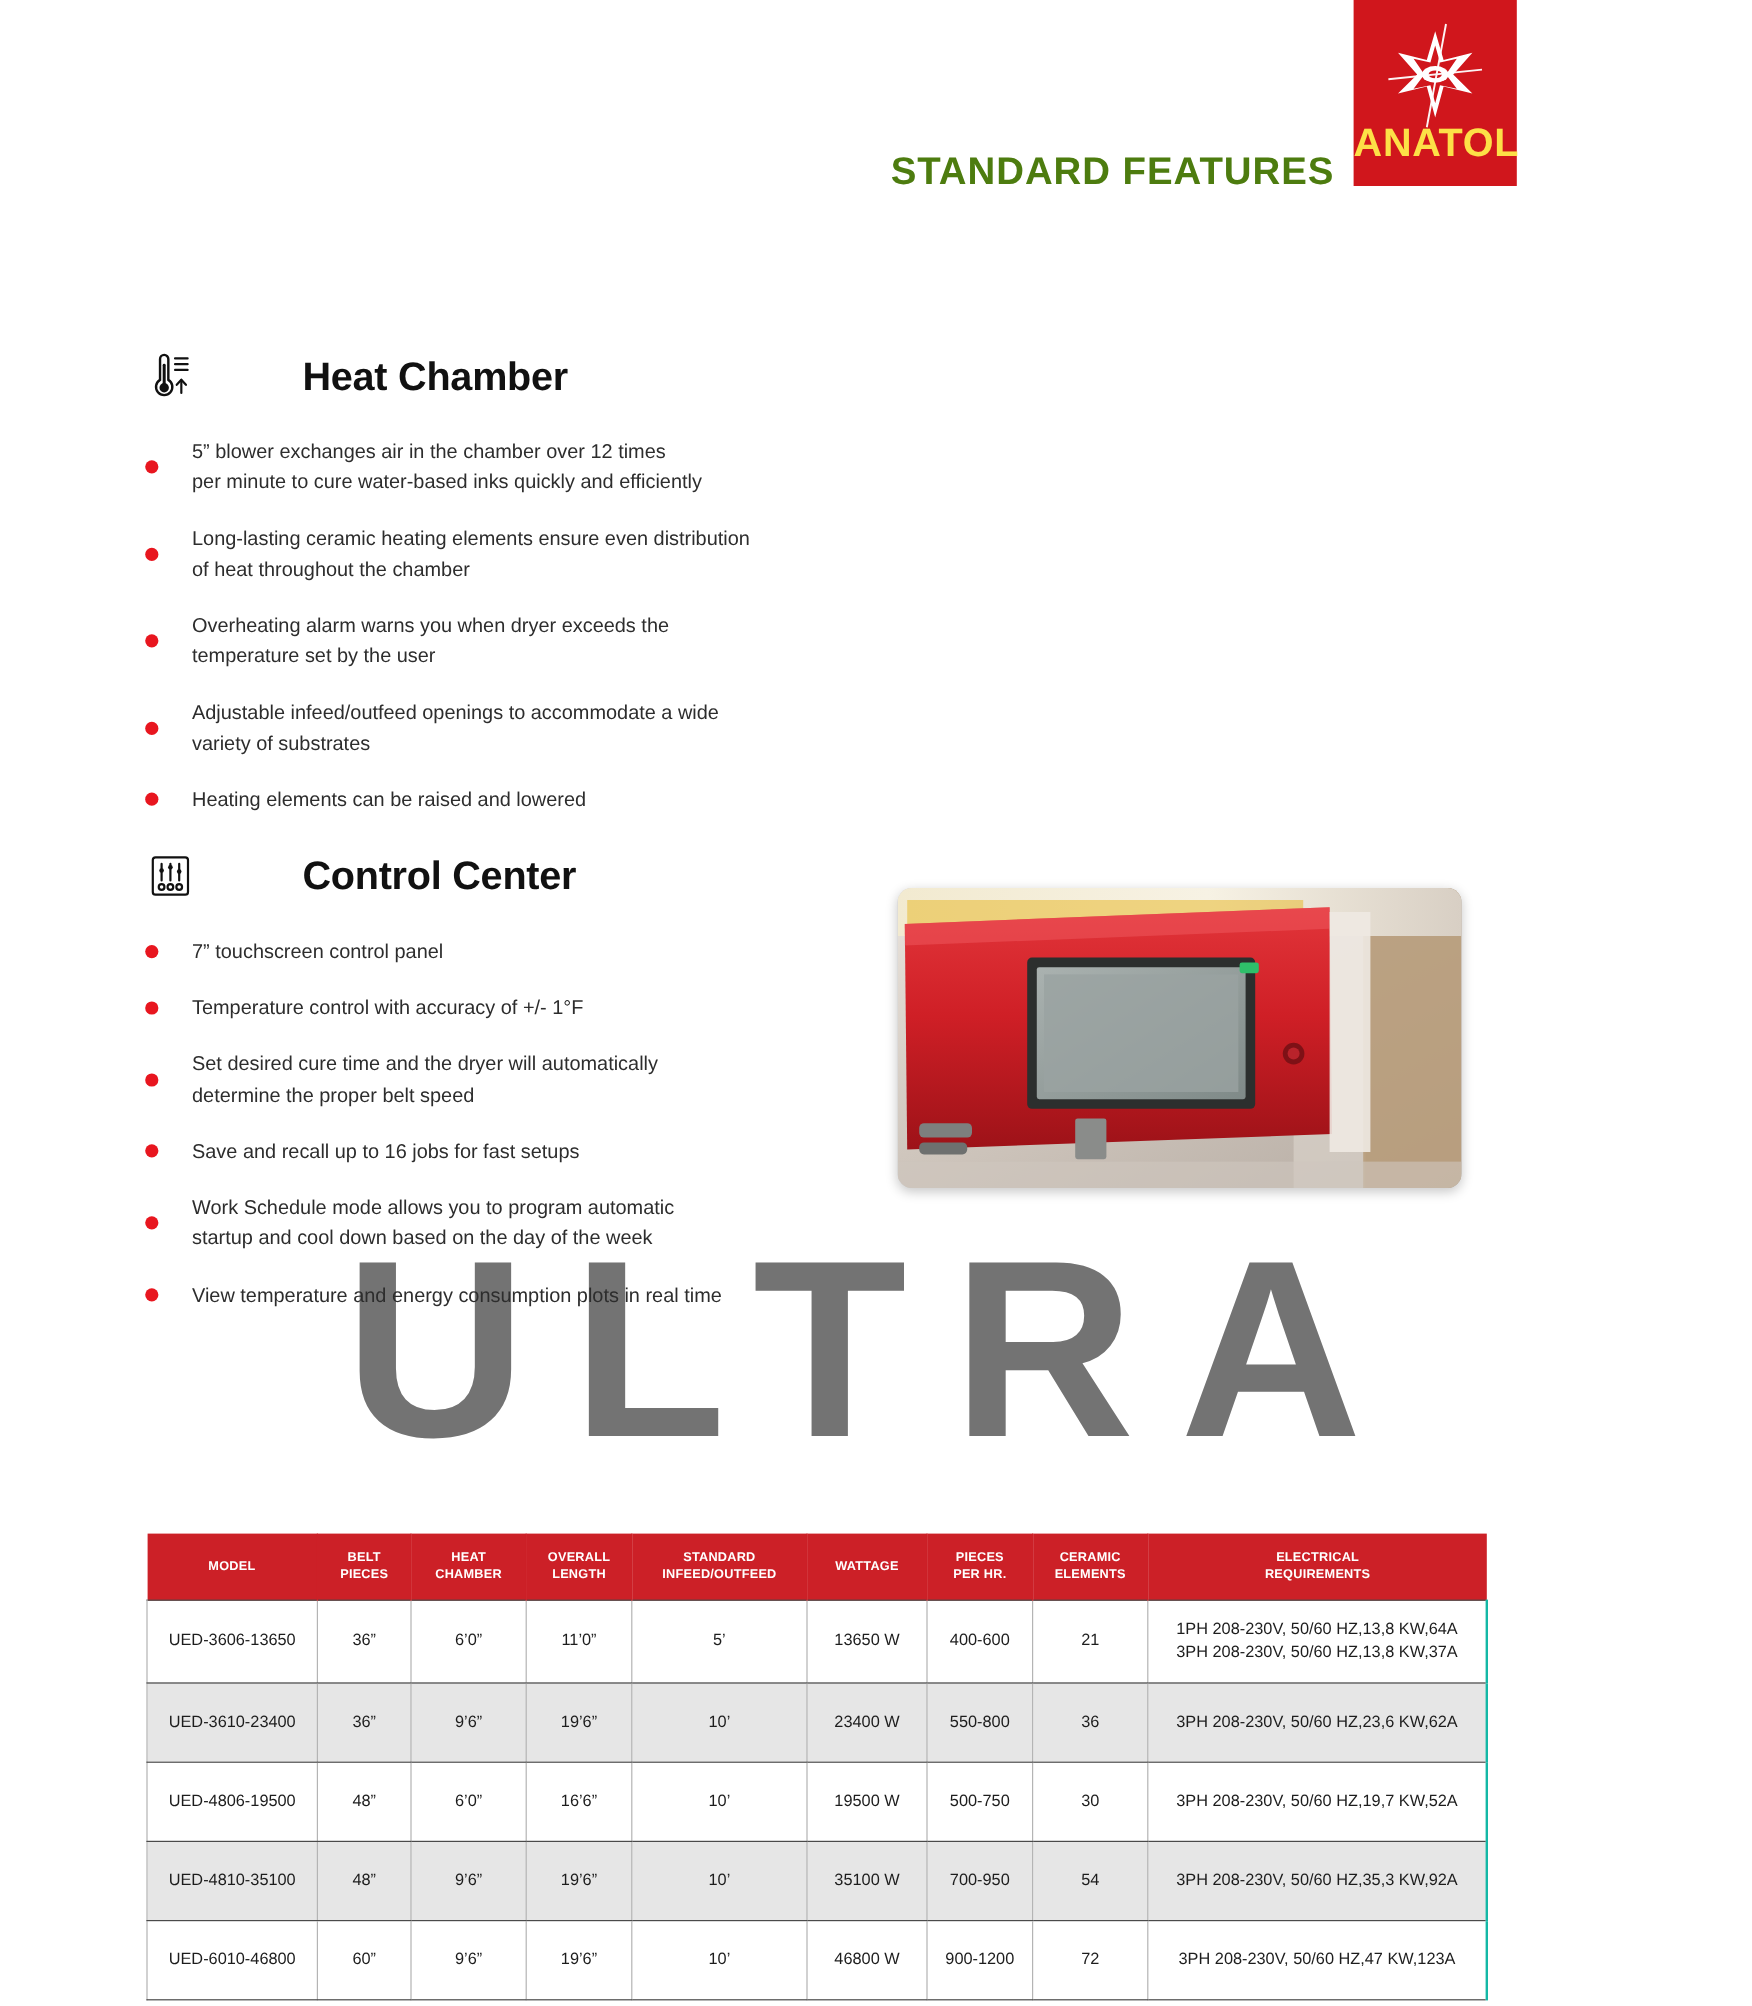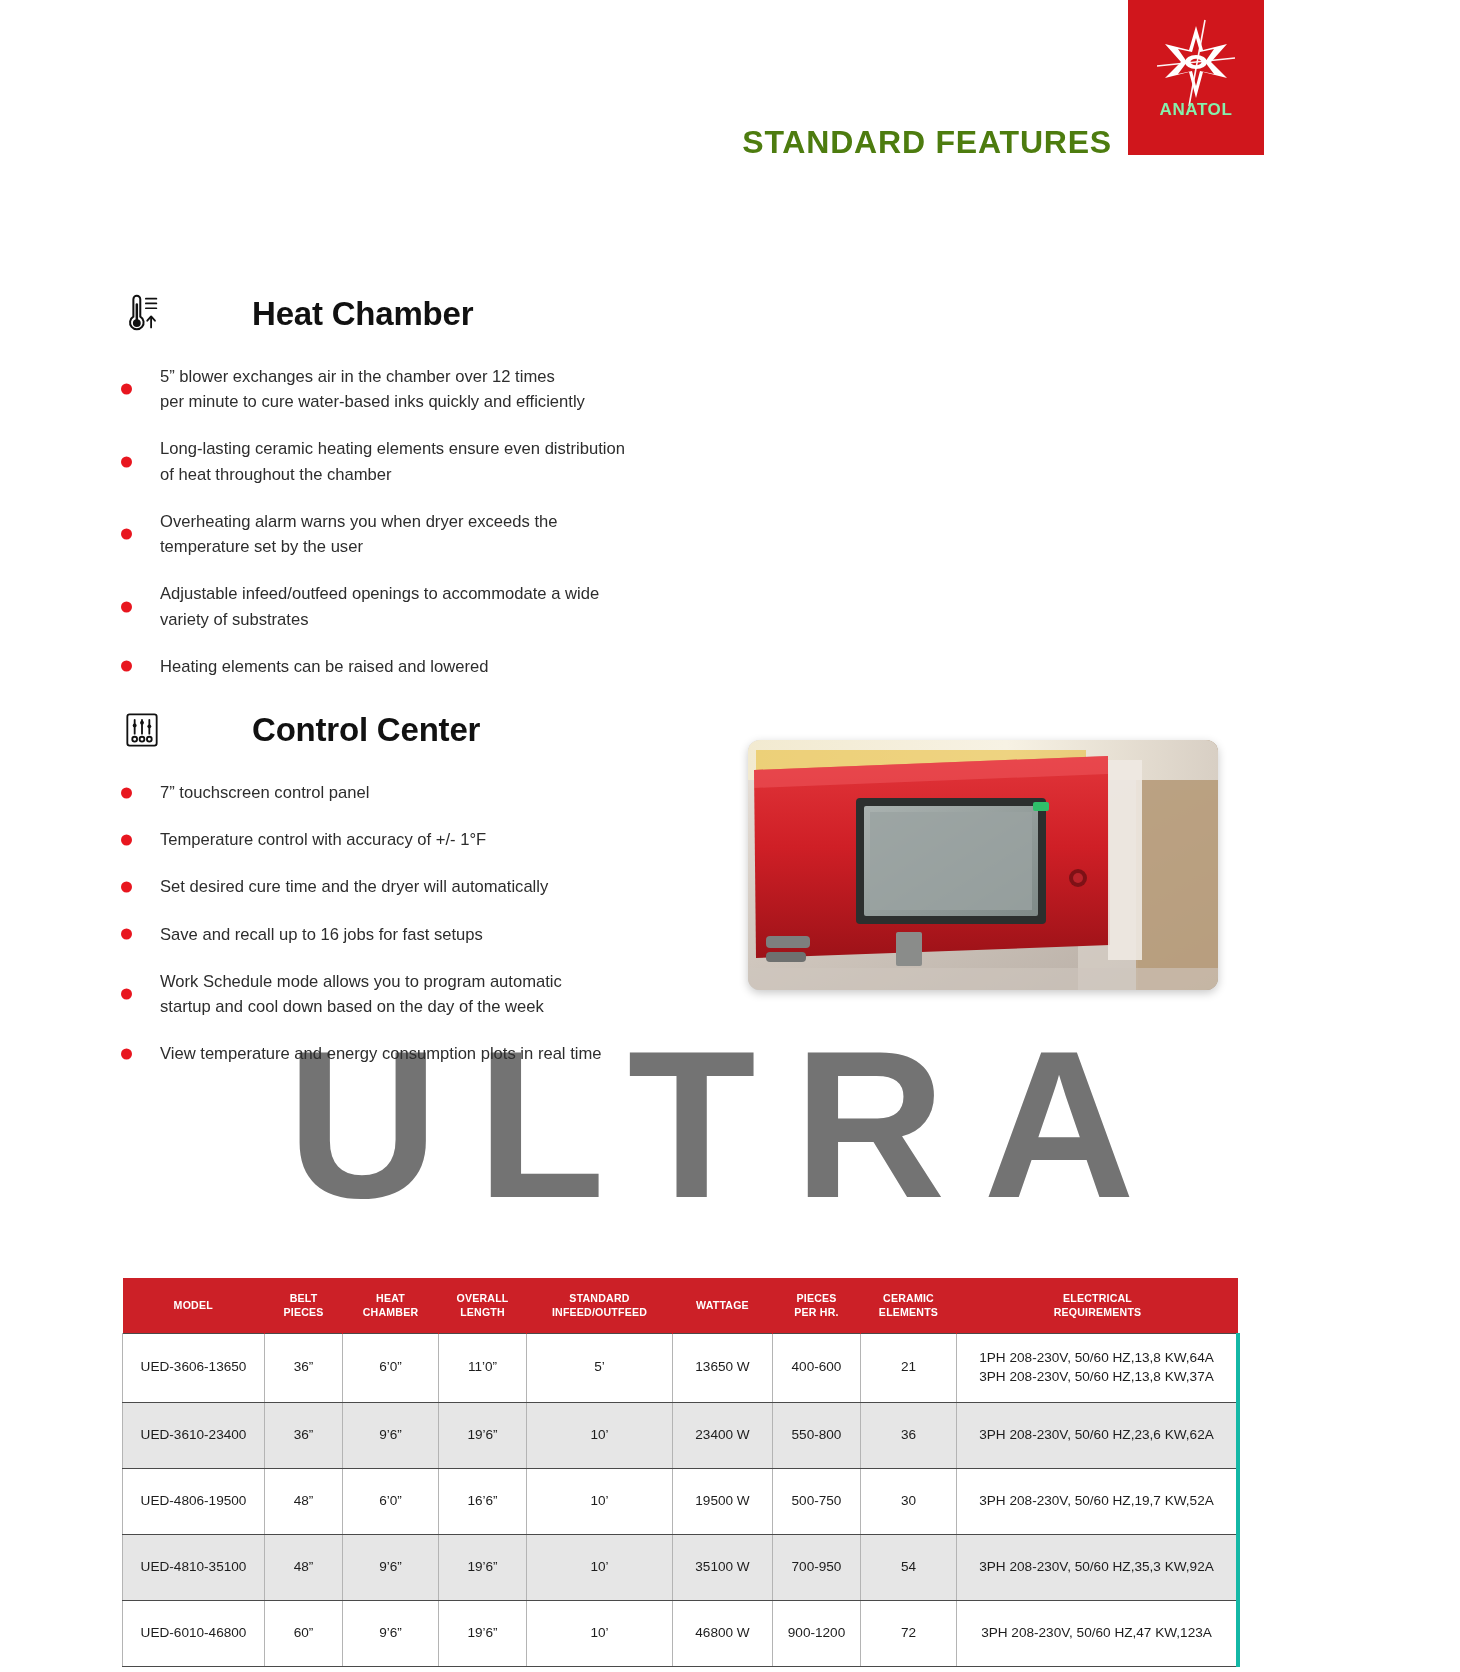--- a/index.html
+++ b/index.html
@@ -51,22 +51,22 @@
     transform: translateX(-50%);
     width: 106px;
     height: 96px;
   }
   .logo-word {
     position: absolute;
     left: 0;
     right: 0;
     top: 100px;
     text-align: center;
-    color: #86efac;
-    font-size: 17px;
+    color: #fde047;
+    font-size: 33px;
     font-weight: 700;
     letter-spacing: 0.6px;
     font-family: "Liberation Sans", sans-serif;
   }
   .page-title {
     position: absolute;
     right: 348px;
     top: 124px;
     font-size: 32px;
     font-weight: 700;
@@ -172,21 +172,21 @@
     color: #1d1d1d;
     text-align: center;
     padding: 15px 4px;
     border-right: 1px solid #b4b4b4;
     border-bottom: 1px solid #4a4a4a;
     vertical-align: middle;
     line-height: 1.38;
     height: 66px;
   }
   table.spec tbody td:first-child { border-left: 1px solid #b4b4b4; }
-  table.spec tbody td:last-child { border-right: 4px solid #14b8a6; }
+  table.spec tbody td:last-child { border-right: 2px solid #14b8a6; }
   table.spec tbody tr:nth-child(even) td { background: #e6e6e6; }
   table.spec tbody tr:nth-child(odd) td { background: #ffffff; }
   table.spec tbody tr:first-child td { border-top: 1px solid #4a4a4a; }
   td.elec { font-size: 12.4px; padding-left: 8px; padding-right: 8px; }
   td.elec .ln { display: block; }
 
   .col-model { width: 142px; }
   .col-belt { width: 78px; }
   .col-heat { width: 96px; }
   .col-overall { width: 88px; }
@@ -294,20 +294,21 @@
         <span class="dot"></span>
         <span class="ln">7” touchscreen control panel</span>
       </li>
       <li>
         <span class="dot"></span>
         <span class="ln">Temperature control with accuracy of +/- 1°F</span>
       </li>
       <li>
         <span class="dot"></span>
         <span class="ln">Set desired cure time and the dryer will automatically</span>
+        <span class="ln">determine the proper belt speed</span>
       </li>
       <li>
         <span class="dot"></span>
         <span class="ln">Save and recall up to 16 jobs for fast setups</span>
       </li>
       <li>
         <span class="dot"></span>
         <span class="ln">Work Schedule mode allows you to program automatic</span>
         <span class="ln">startup and cool down based on the day of the week</span>
       </li>

